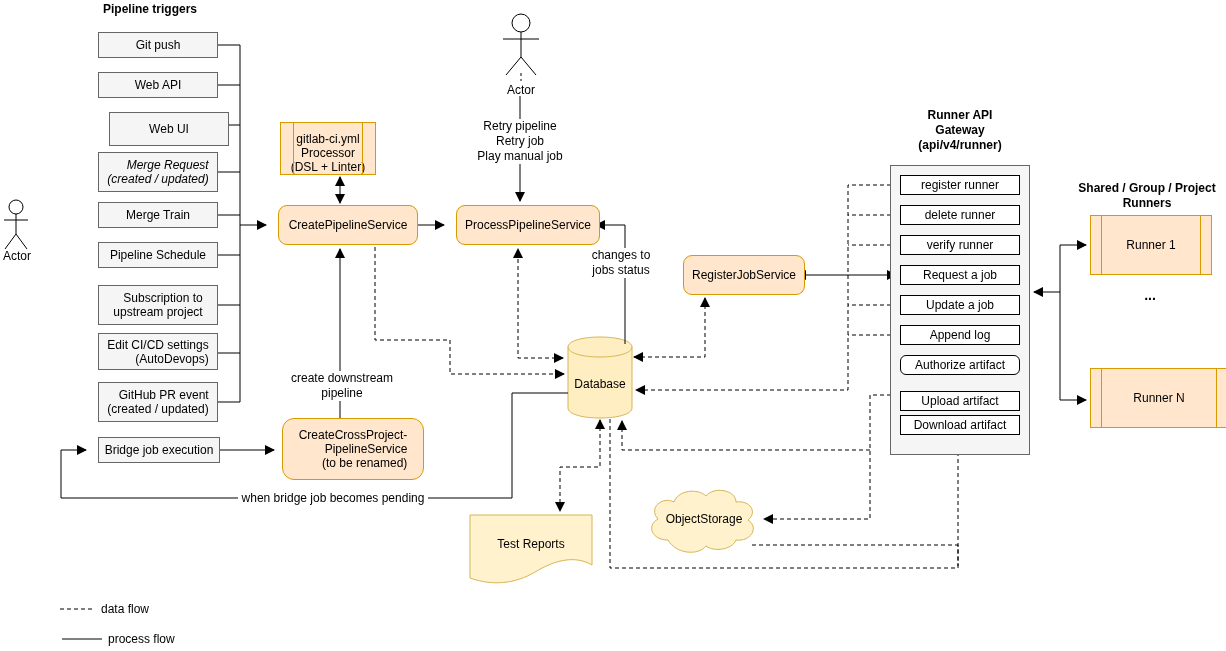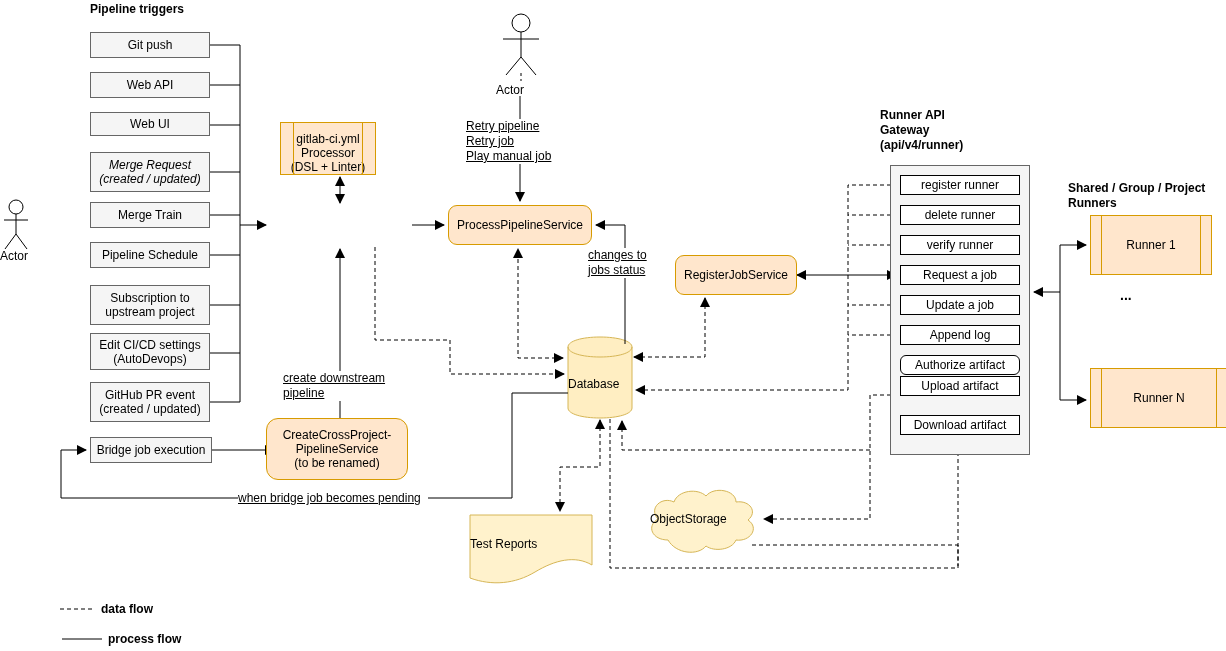--- a/index.html
+++ b/index.html
@@ -1,33 +1,33 @@
 <!DOCTYPE html>
 <html><head>
 <meta charset="utf-8">
 <style>
   html,body{margin:0;padding:0;background:#fff;}
   #canvas{position:relative;width:1226px;height:651px;background:#fff;
           font-family:"Liberation Sans",sans-serif;font-size:12px;color:#000;overflow:hidden;}
   #wires{position:absolute;left:0;top:0;z-index:1;}
   .node{position:absolute;z-index:2;display:flex;align-items:center;justify-content:center;
-        text-align:center;white-space:pre-line;line-height:14px;box-sizing:border-box;}
+        text-align:right;white-space:pre-line;line-height:14px;box-sizing:border-box;margin-left:8px;}
   .plain{background:#f5f5f5;border:1px solid #666666;}
   .orange{background:#ffe6cc;border:1px solid #d79b00;}
   .rounded{border-radius:9px;}
   .process{position:absolute;z-index:2;background:#ffe6cc;border:1px solid #d79b00;box-sizing:border-box;
            display:flex;align-items:center;justify-content:center;text-align:center;white-space:pre-line;line-height:14px;}
   .process .bar{position:absolute;top:0;bottom:0;width:0;border-left:1px solid #d79b00;}
   .gateway{position:absolute;z-index:2;background:#f5f5f5;border:1px solid #666666;box-sizing:border-box;}
   .api-box{position:absolute;z-index:3;background:#ffffff;border:1px solid #000;box-sizing:border-box;
            display:flex;align-items:center;justify-content:center;text-align:center;}
-  .label{position:absolute;z-index:3;white-space:pre-line;line-height:15px;}
-  .label.bg{background:#fff;text-decoration:underline;}
+  .label{position:absolute;z-index:3;text-align:center;white-space:pre-line;line-height:15px;}
+  .label.bg{background:#fff;}
   .title{font-weight:bold;}
-  .left-align{text-align:left;font-weight:bold;}
+  .left-align{text-align:left;}
 </style>
 </head>
 <body>
 
 <div id="canvas">
 
   <svg id="wires" width="1226" height="651" viewBox="0 0 1226 651">
     <defs>
       <marker id="ar" viewBox="0 0 10 10" refX="9" refY="5" markerWidth="10" markerHeight="10" orient="auto-start-reverse" markerUnits="userSpaceOnUse">
         <path d="M0,0 L10,5 L0,10 z" fill="#000"></path>
@@ -93,21 +93,21 @@
 
   <div class="label title" style="left:90px;top:2px;width:120px;">Pipeline triggers</div>
   <div class="label title" style="left:880px;top:108px;width:160px;">Runner API
 Gateway
 (api/v4/runner)</div>
   <div class="label title" style="left:1068px;top:181px;width:158px;">Shared / Group / Project
 Runners</div>
 
   <div class="node plain" style="left:90px;top:32px;width:120px;height:26px;">Git push</div>
   <div class="node plain" style="left:90px;top:72px;width:120px;height:26px;">Web API</div>
-  <div class="node plain" style="left:90px;top:112px;width:120px;height:24px;">Web UI</div>
+  <div class="node plain" style="left:101px;top:112px;width:120px;height:34px;">Web UI</div>
   <div class="node plain" style="left:90px;top:152px;width:120px;height:40px;font-style:italic;">Merge Request
 (created / updated)</div>
   <div class="node plain" style="left:90px;top:202px;width:120px;height:26px;">Merge Train</div>
   <div class="node plain" style="left:90px;top:242px;width:120px;height:26px;">Pipeline Schedule</div>
   <div class="node plain" style="left:90px;top:285px;width:120px;height:40px;">Subscription to
 upstream project</div>
   <div class="node plain" style="left:90px;top:333px;width:120px;height:37px;">Edit CI/CD settings
 (AutoDevops)</div>
   <div class="node plain" style="left:90px;top:382px;width:120px;height:40px;">GitHub PR event
 (created / updated)</div>
@@ -116,39 +116,40 @@
   <div class="label" style="left:0px;top:249px;width:34px;">Actor</div>
   <div class="label" style="left:496px;top:83px;width:50px;">Actor</div>
 
   <div class="process" style="left:280px;top:122px;width:96px;height:53px;align-items:flex-end;">
     <i class="bar" style="left:12px;"></i>
     <i class="bar" style="right:12px;"></i>
     <span>gitlab-ci.yml
 Processor
 (DSL + Linter)</span>
   </div>
+  <div class="node orange rounded" style="left:270px;top:205px;width:140px;height:40px;">CreatePipelineService</div>
   <div class="node orange rounded" style="left:448px;top:205px;width:144px;height:40px;">ProcessPipelineService</div>
-  <div class="node orange rounded" style="left:266px;top:418px;width:142px;height:62px;border-radius:12px;">CreateCrossProject-
+  <div class="node orange rounded" style="left:274px;top:418px;width:142px;height:62px;border-radius:12px;">CreateCrossProject-
 PipelineService
 (to be renamed)</div>
   <div class="node orange rounded" style="left:675px;top:255px;width:122px;height:40px;">RegisterJobService</div>
 
   <div class="label" style="left:568px;top:377px;width:64px;">Database</div>
   <div class="label" style="left:470px;top:537px;width:122px;">Test Reports</div>
   <div class="label" style="left:650px;top:512px;width:108px;">ObjectStorage</div>
 
   <div class="gateway" style="left:890px;top:165px;width:140px;height:290px;"></div>
   <div class="api-box" style="left:900px;top:175px;width:120px;height:20px;">register runner</div>
   <div class="api-box" style="left:900px;top:205px;width:120px;height:20px;">delete runner</div>
   <div class="api-box" style="left:900px;top:235px;width:120px;height:20px;">verify runner</div>
   <div class="api-box" style="left:900px;top:265px;width:120px;height:20px;">Request a job</div>
   <div class="api-box" style="left:900px;top:295px;width:120px;height:20px;">Update a job</div>
   <div class="api-box" style="left:900px;top:325px;width:120px;height:20px;">Append log</div>
   <div class="api-box" style="left:900px;top:355px;width:120px;height:20px;border-radius:6px;">Authorize artifact</div>
-  <div class="api-box" style="left:900px;top:376px;width:120px;height:20px;">Upload artifact</div>
+  <div class="api-box" style="left:900px;top:391px;width:120px;height:20px;">Upload artifact</div>
   <div class="api-box" style="left:900px;top:415px;width:120px;height:20px;">Download artifact</div>
 
   <div class="process" style="left:1090px;top:215px;width:122px;height:60px;">
     <i class="bar" style="left:10px;"></i>
     <i class="bar" style="right:10px;"></i>
     <span>Runner 1</span>
   </div>
   <div class="label" style="left:1120px;top:288px;width:60px;font-weight:bold;font-size:14px;">...</div>
   <div class="process" style="left:1090px;top:325px;width:138px;height:60px;margin-top:43px;">
     <i class="bar" style="left:10px;"></i>

